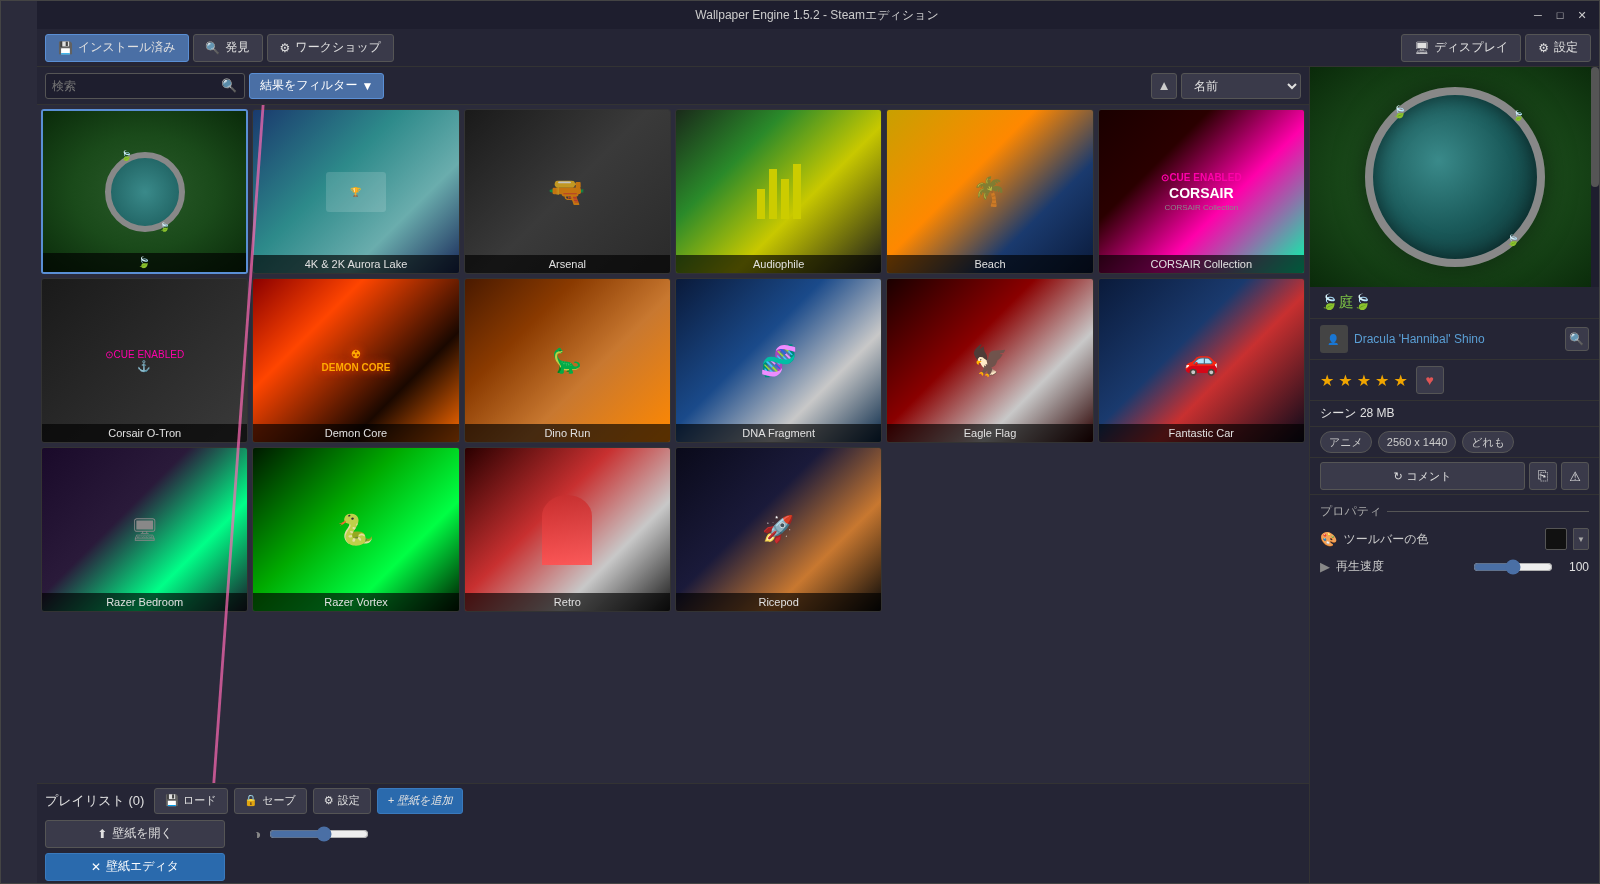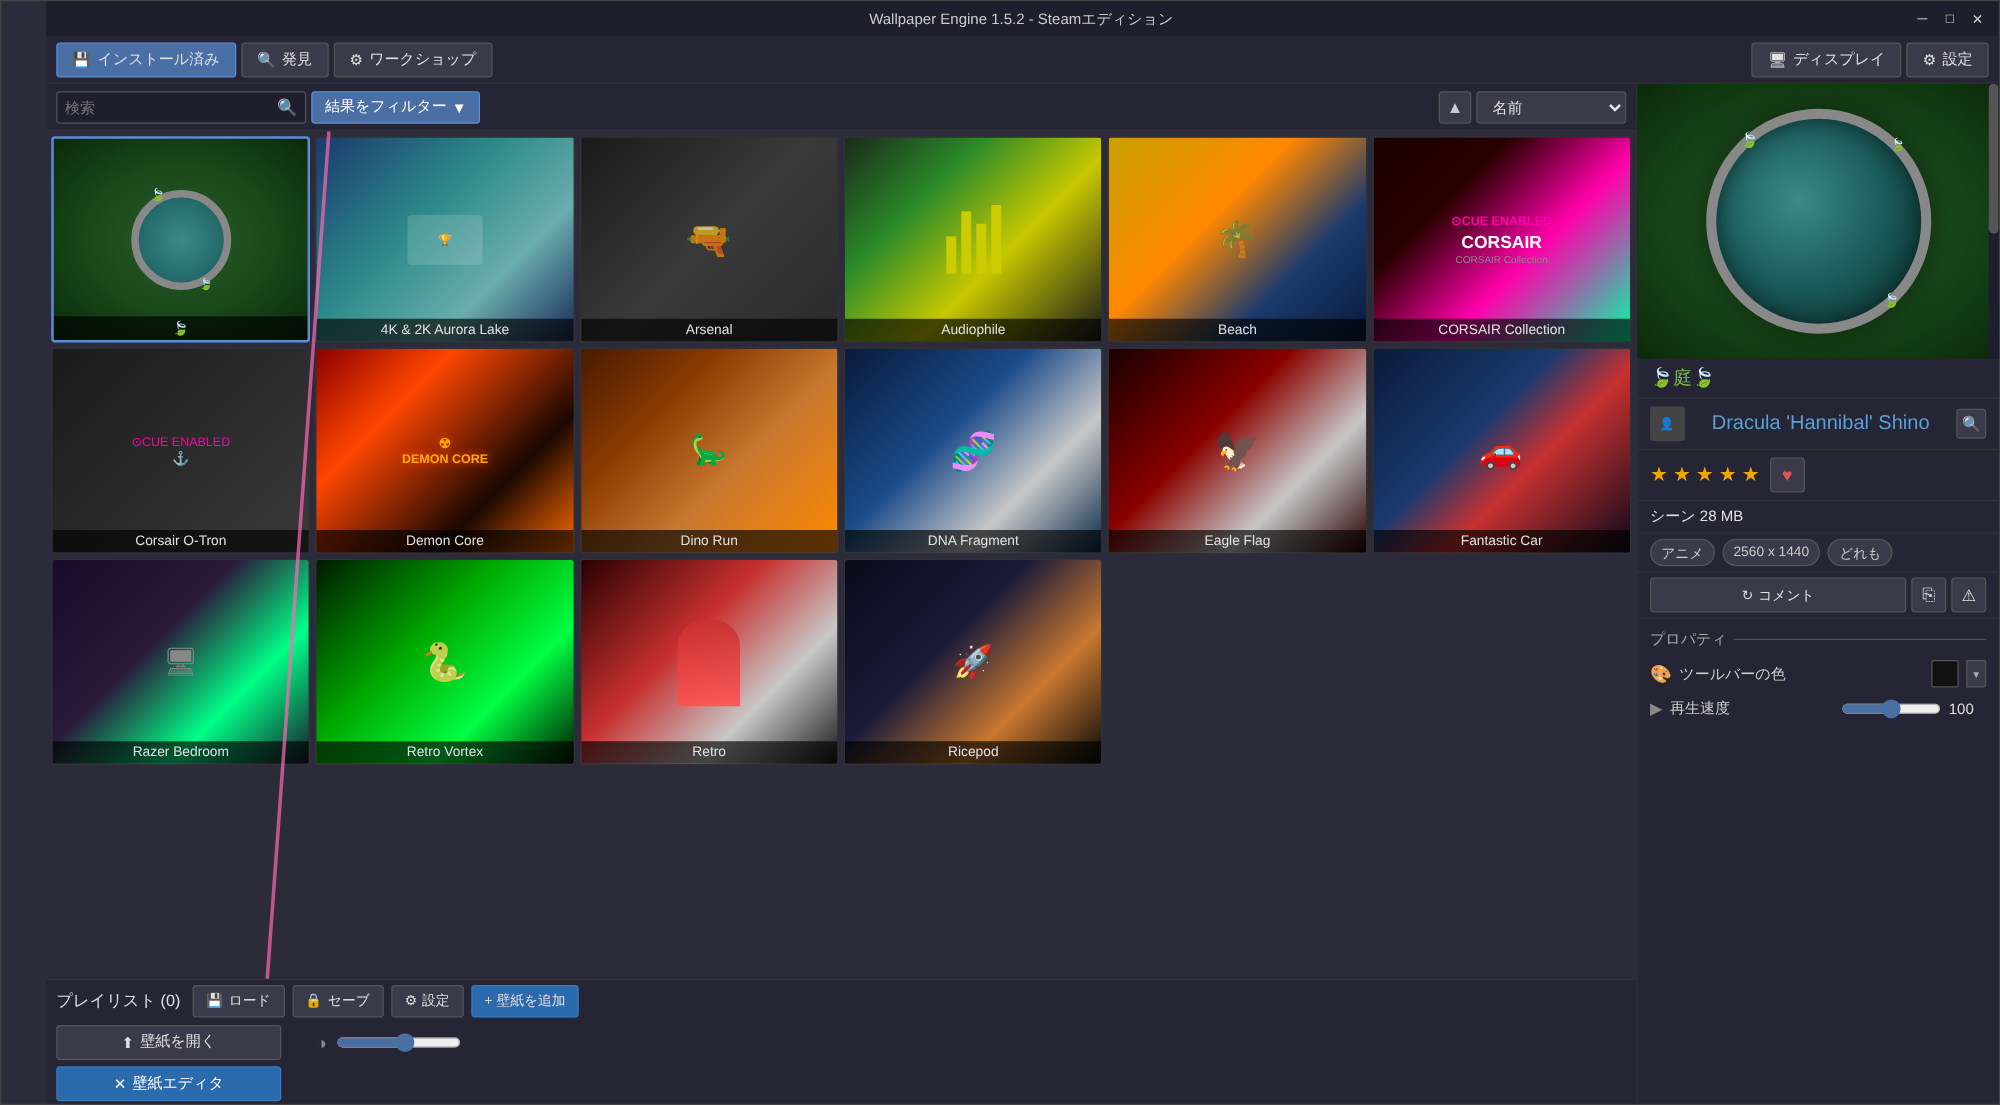--- a/index.html
+++ b/index.html
@@ -245,21 +245,21 @@
       background: #3a3a4a;
       border: 1px solid #555;
       border-radius: 3px;
       color: #e0e0e0;
       cursor: pointer;
       font-size: 11px;
       display: flex;
       align-items: center;
       gap: 4px;
     }
-    .bottom-btn.blue { background: #2a6aad; border-color: #3a7abd; }
+    .bottom-btn.blue { background: #2a6aad; border-color: #3a7abd; font-style: italic; }
     .bottom-actions {
       display: flex;
       align-items: center;
       height: 36px;
       gap: 8px;
     }
     .open-wallpaper-btn {
       height: 28px;
       padding: 0 16px;
       background: #3a3a4a;
@@ -343,23 +343,22 @@
       border-radius: 3px;
       display: flex;
       align-items: center;
       justify-content: center;
       font-size: 10px;
       color: #aaa;
       flex-shrink: 0;
     }
     .author-name {
       color: #5a9fd5;
-      font-size: 16px;
+      font-size: 12px;
       flex: 1;
-      text-align: center;
     }
     .author-search-btn {
       width: 24px;
       height: 24px;
       background: #3a3a4a;
       border: 1px solid #555;
       border-radius: 3px;
       color: #ccc;
       cursor: pointer;
       display: flex;
@@ -506,21 +505,21 @@
       align-items: center;
       gap: 6px;
       margin-bottom: 8px;
     }
     .speed-icon { font-size: 13px; color: #888; }
     .speed-label { font-size: 12px; color: #ccc; flex: 1; }
     .speed-slider {
       width: 80px;
       accent-color: #4a6fa5;
     }
-    .speed-value { font-size: 12px; color: #e0e0e0; min-width: 30px; text-align: left; }
+    .speed-value { font-size: 12px; color: #e0e0e0; min-width: 30px; text-align: right; }
     .bottom-ok-bar {
       background: #1e1e2e;
       height: 44px;
       display: flex;
       align-items: center;
       justify-content: flex-end;
       padding: 0 10px;
       gap: 6px;
       border-top: 1px solid #333;
       flex-shrink: 0;
@@ -788,21 +787,21 @@
             <div class="wallpaper-thumb wp-razer-bedroom">
               <div style="font-size:22px;">🖥</div>
             </div>
             <div class="wallpaper-label">Razer Bedroom</div>
           </div>
 
           <div class="wallpaper-item">
             <div class="wallpaper-thumb wp-razer-vortex">
               <div style="font-size:30px;">🐍</div>
             </div>
-            <div class="wallpaper-label">Retro Vortex</div>
+            <div class="wallpaper-label">Razer Vortex</div>
           </div>
 
           <div class="wallpaper-item">
             <div class="wallpaper-thumb wp-retro">
               <div style="width:50px;height:70px;background:linear-gradient(#c83030,#ff5050);border-radius:50% 50% 0 0 / 30% 30% 0 0;opacity:0.9;"></div>
             </div>
             <div class="wallpaper-label">Retro</div>
           </div>
 
           <div class="wallpaper-item">

